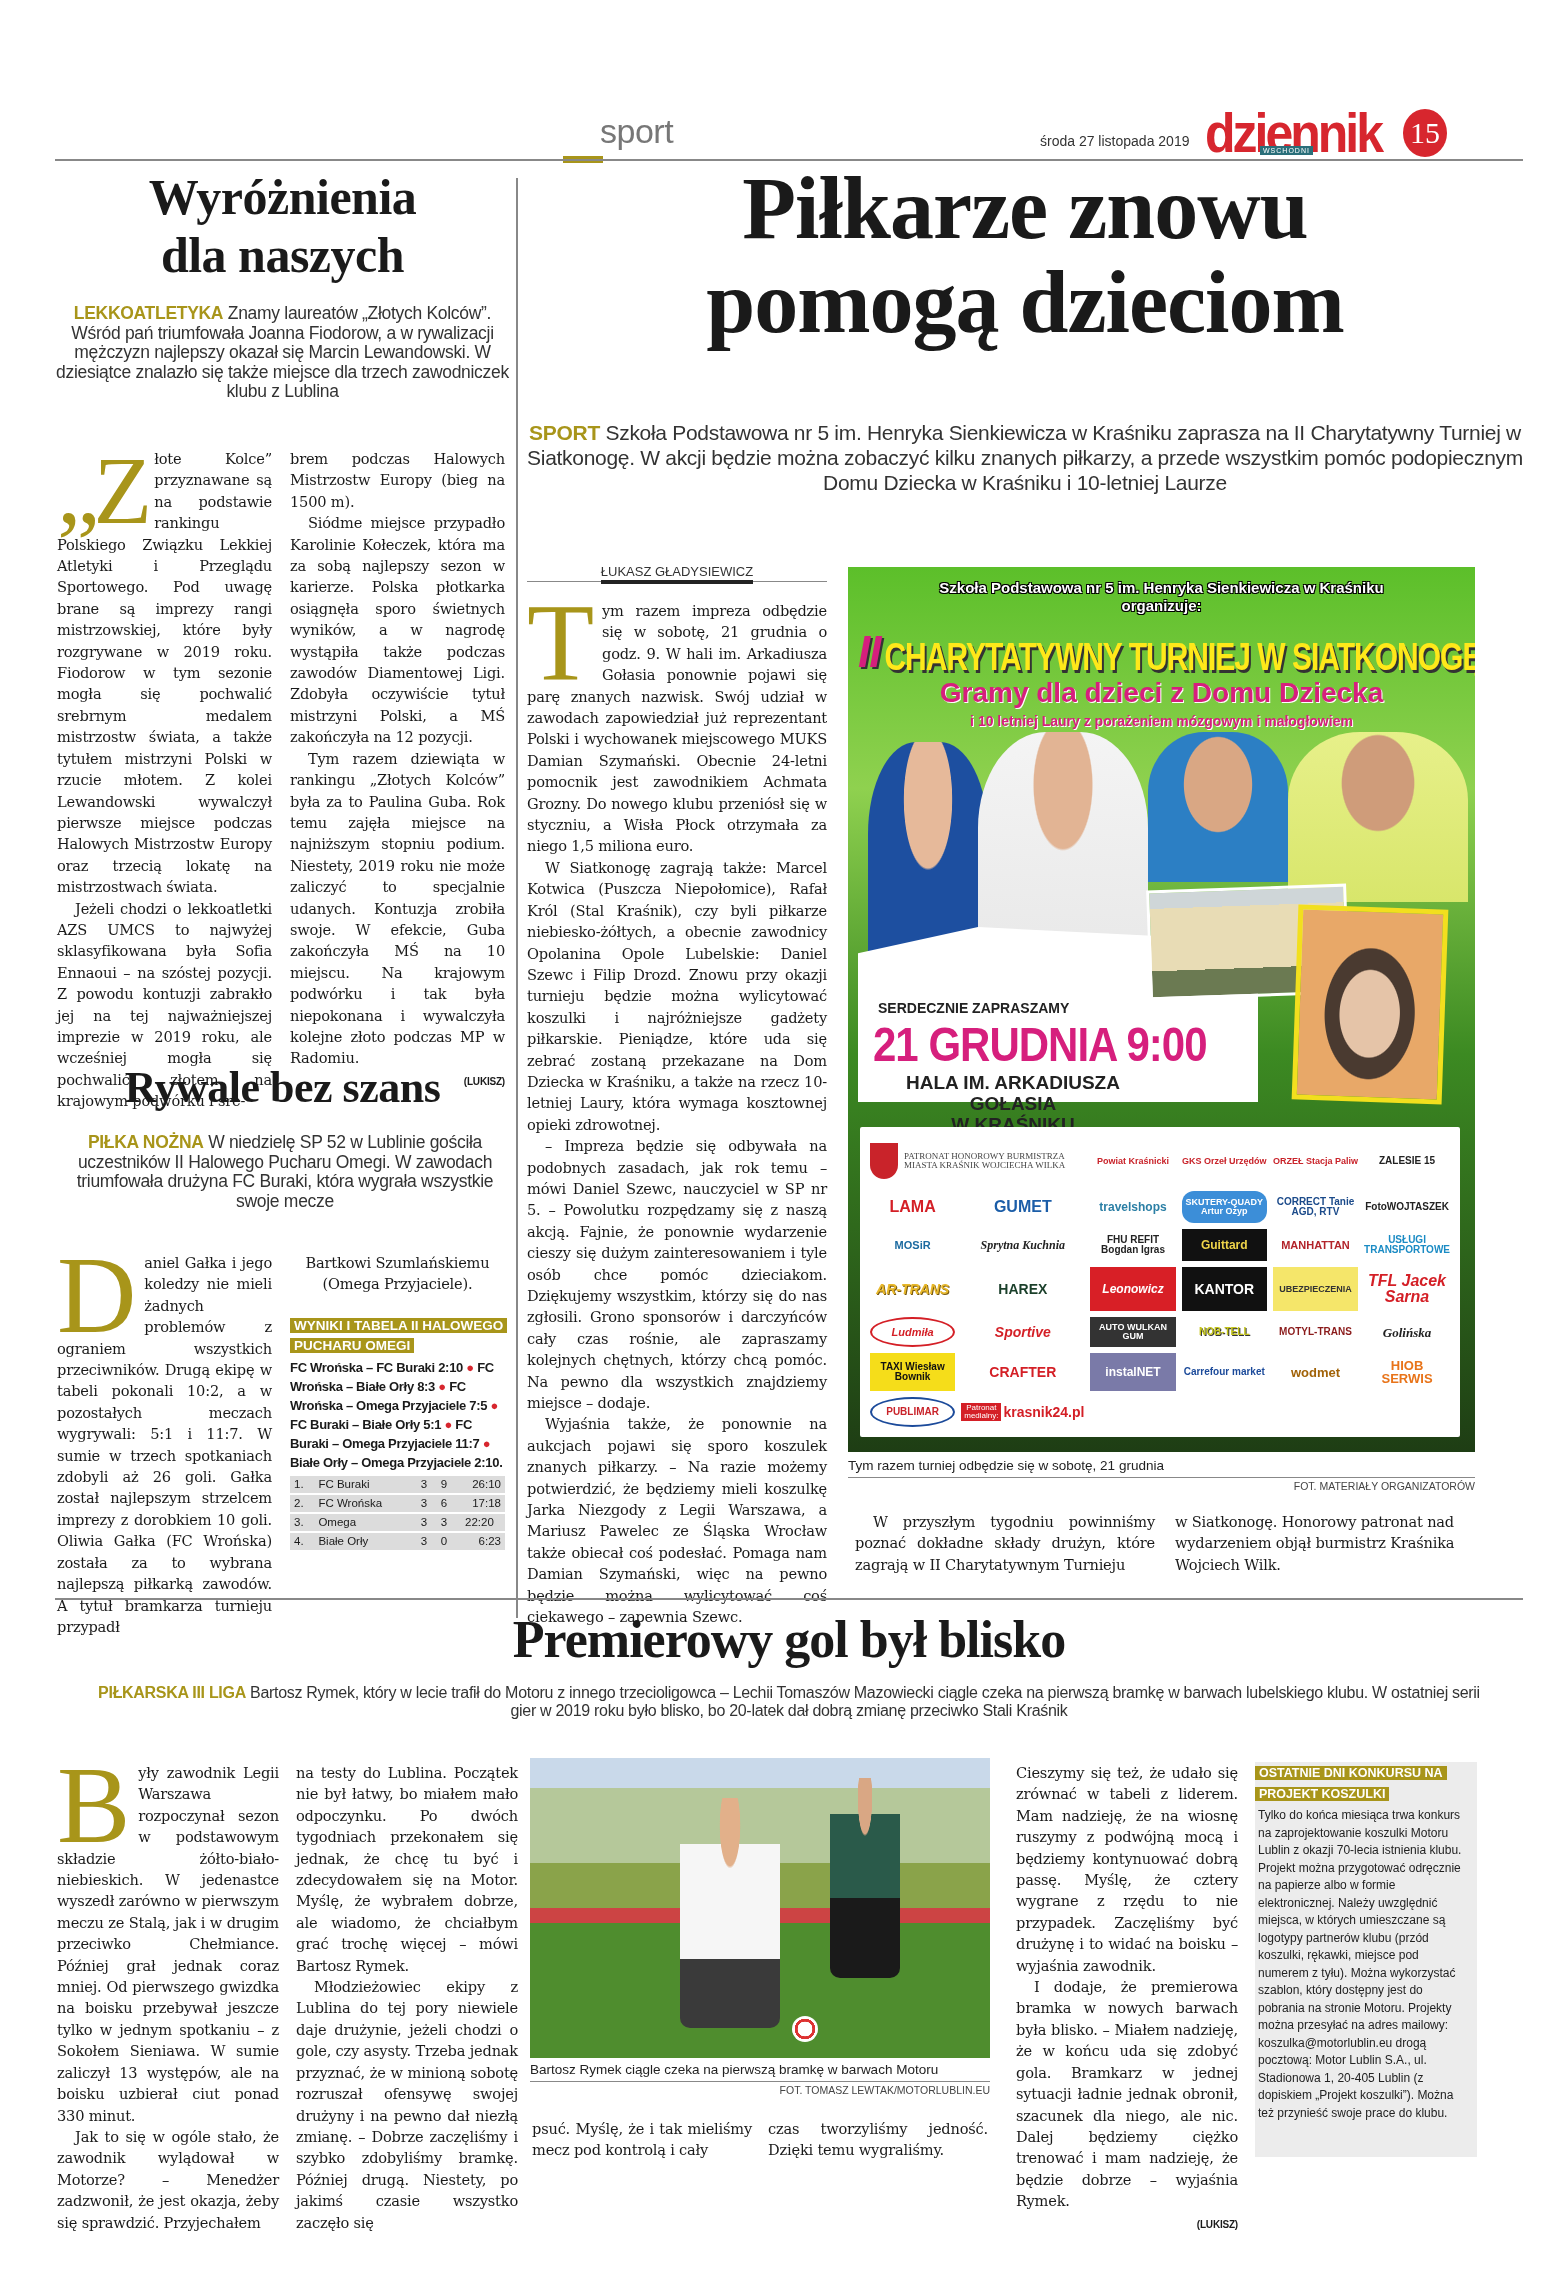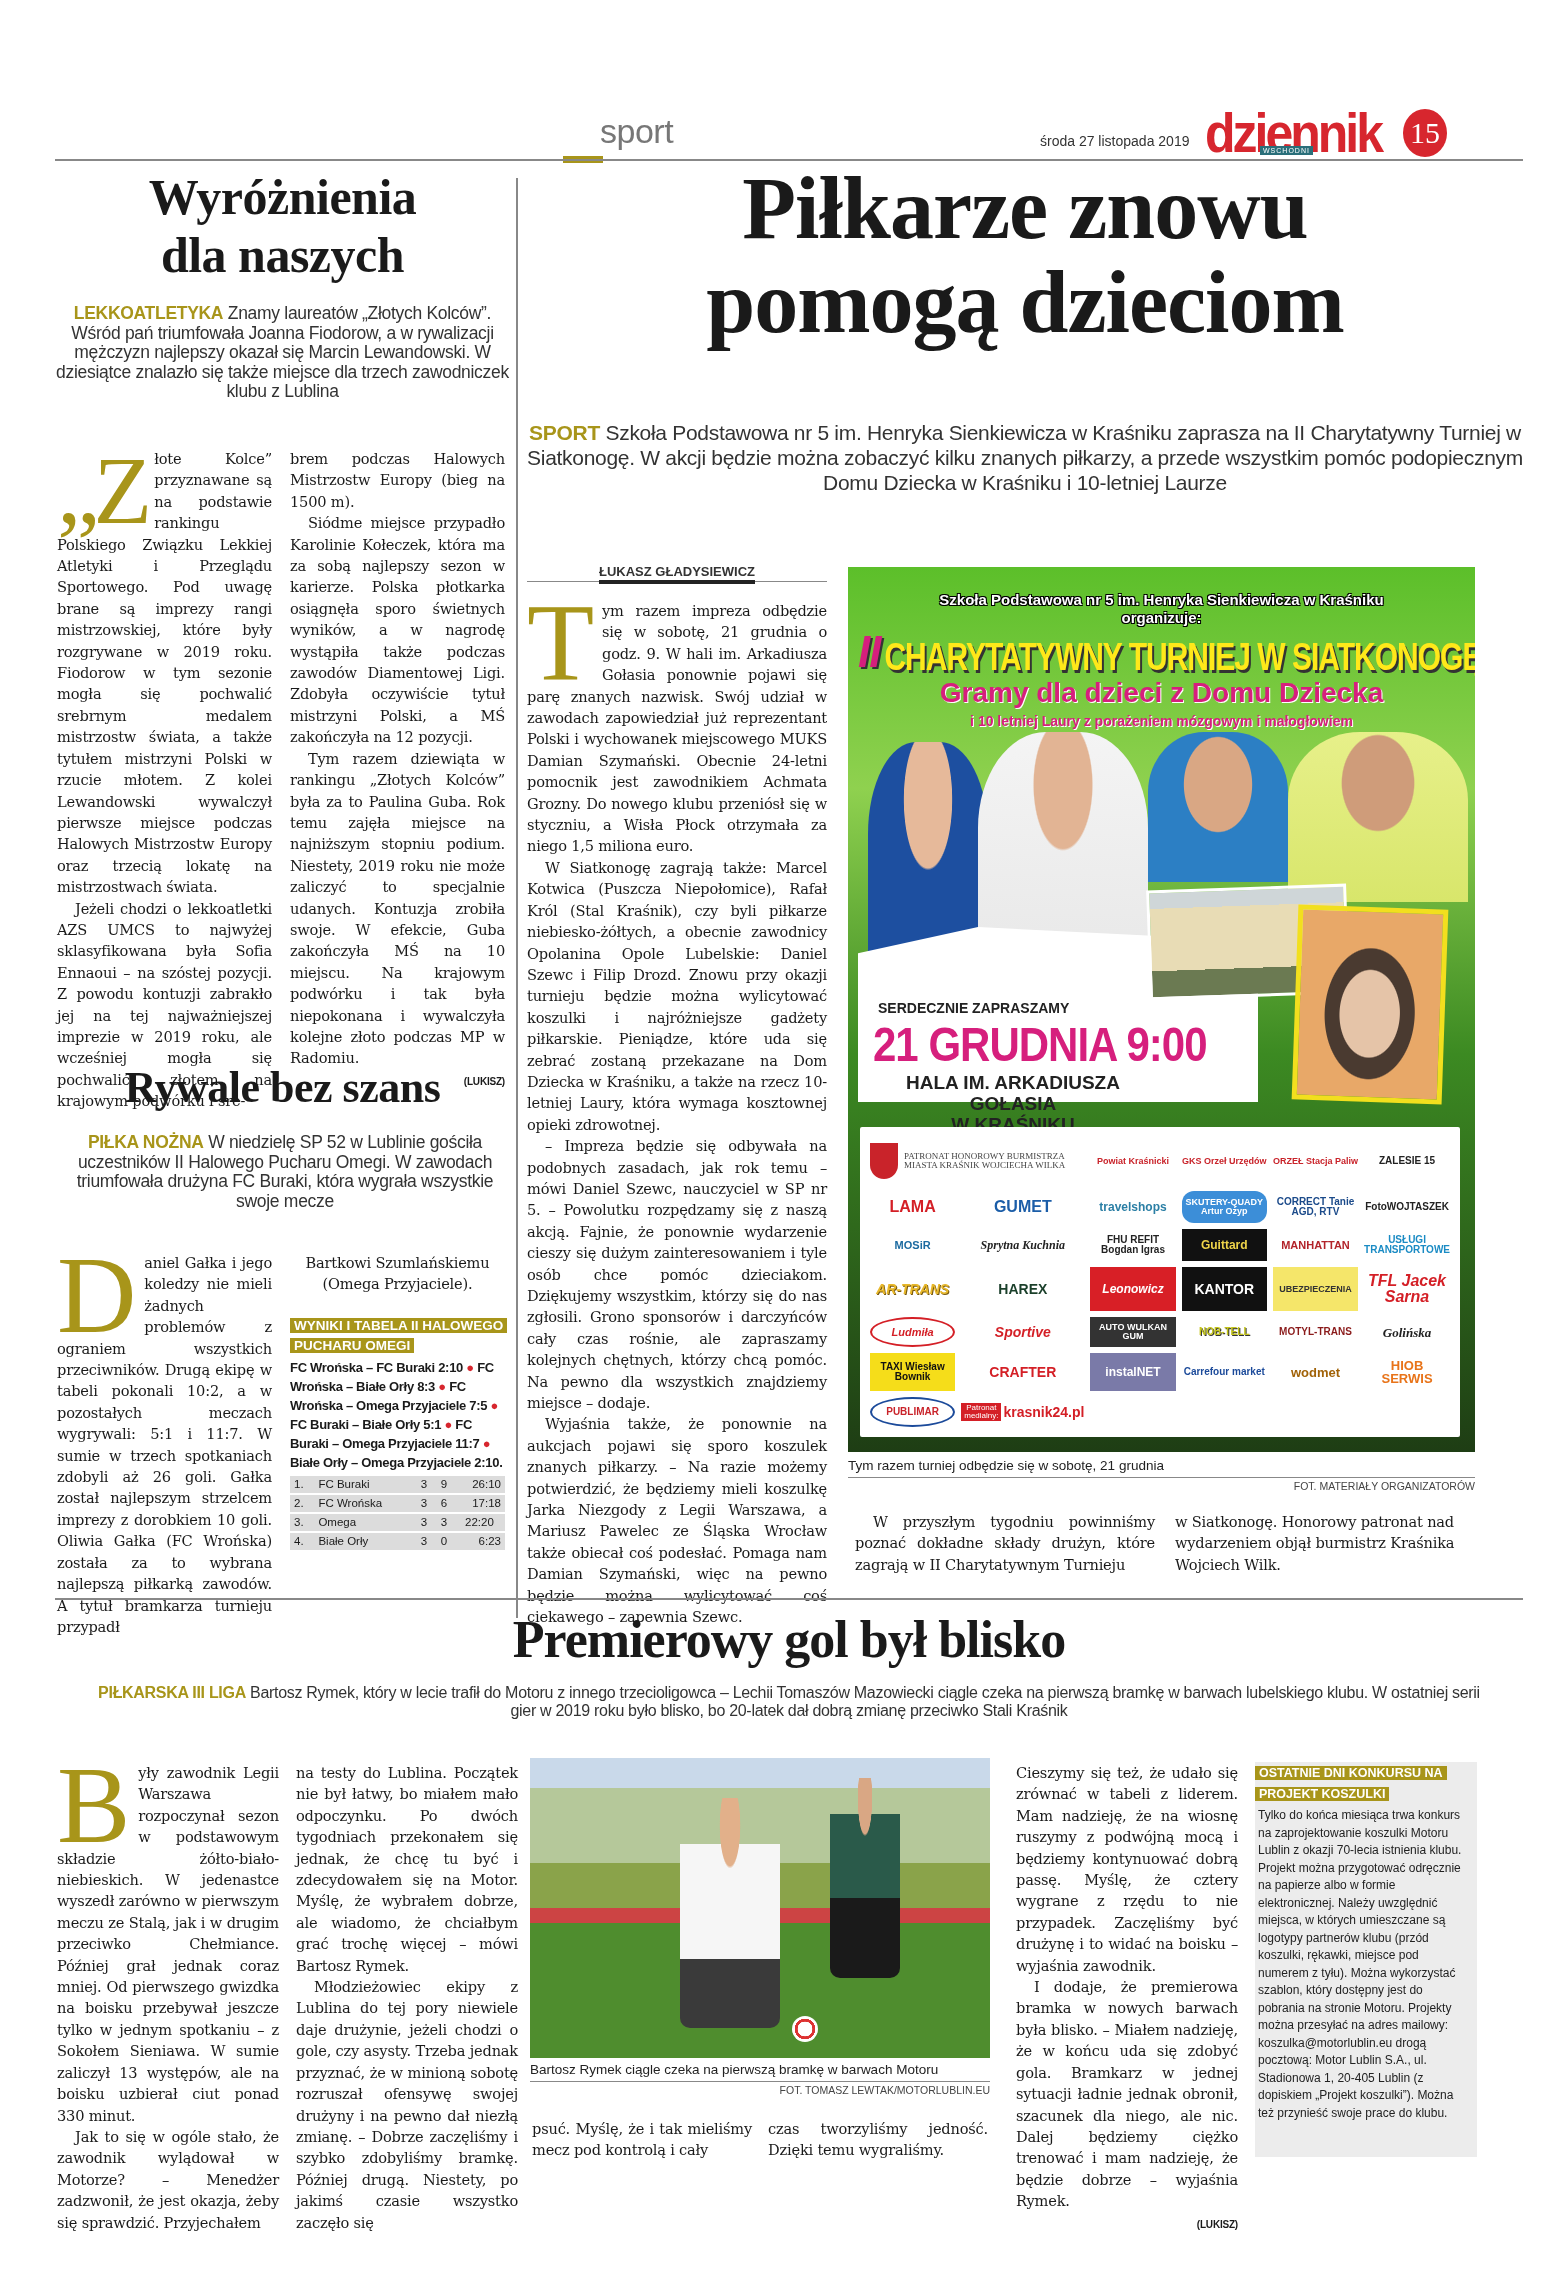--- a/index.html
+++ b/index.html
@@ -117,33 +117,33 @@
 </div>
 
 <div class="abs serif" style="left:525px;top:162px;width:1000px;text-align:center;font-size:88px;line-height:94px;font-weight:bold;letter-spacing:-1px">
   <div>Piłkarze znowu</div>
   <div>pomogą dzieciom</div>
 </div>
 <div class="abs lead" style="left:525px;top:420px;width:1000px;font-size:21px;line-height:25px">
   <b>SPORT</b>
   <span>Szkoła Podstawowa nr 5 im. Henryka Sienkiewicza w Kraśniku zaprasza na II Charytatywny Turniej w Siatkonogę. W akcji będzie można zobaczyć kilku znanych piłkarzy, a przede wszystkim pomóc podopiecznym Domu Dziecka w Kraśniku i 10-letniej Laurze</span>
 </div>
-<div class="abs sans" style="left:527px;top:564px;width:300px;text-align:center;font-size:13px;font-weight:bold;color:#333;border-bottom:1.5px solid #888;padding-bottom:2px">
+<div class="abs sans" style="left:527px;top:564px;width:300px;text-align:center;font-size:13px;font-weight:normal;color:#333;border-bottom:1.5px solid #888;padding-bottom:2px">
   <span style="border-bottom:4px solid #222;padding-bottom:1px">ŁUKASZ GŁADYSIEWICZ</span>
 </div>
 <div class="abs body" style="left:527px;top:600px;width:300px">
   <span class="drop">T</span>
   <p class="first">ym razem impreza odbędzie się w sobotę, 21 grudnia o godz. 9. W hali im. Arkadiusza Gołasia ponownie pojawi się parę znanych nazwisk. Swój udział w zawodach zapowiedział już reprezentant Polski i wychowanek miejscowego MUKS Damian Szymański. Obecnie 24-letni pomocnik jest zawodnikiem Achmata Grozny. Do nowego klubu przeniósł się w styczniu, a Wisła Płock otrzymała za niego 1,5 miliona euro.</p>
   <p>W Siatkonogę zagrają także: Marcel Kotwica (Puszcza Niepołomice), Rafał Król (Stal Kraśnik), czy byli piłkarze niebiesko-żółtych, a obecnie zawodnicy Opolanina Opole Lubelskie: Daniel Szewc i Filip Drozd. Znowu przy okazji turnieju będzie można wylicytować koszulki i najróżniejsze gadżety piłkarskie. Pieniądze, które uda się zebrać zostaną przekazane na Dom Dziecka w Kraśniku, a także na rzecz 10-letniej Laury, która wymaga kosztownej opieki zdrowotnej.</p>
   <p>– Impreza będzie się odbywała na podobnych zasadach, jak rok temu – mówi Daniel Szewc, nauczyciel w SP nr 5. – Powolutku rozpędzamy się z naszą akcją. Fajnie, że ponownie wydarzenie cieszy się dużym zainteresowaniem i tyle osób chce pomóc dzieciakom. Dziękujemy wszystkim, którzy się do nas zgłosili. Grono sponsorów i darczyńców cały czas rośnie, ale zapraszamy kolejnych chętnych, którzy chcą pomóc. Na pewno dla wszystkich znajdziemy miejsce – dodaje.</p>
   <p>Wyjaśnia także, że ponownie na aukcjach pojawi się sporo koszulek znanych piłkarzy. – Na razie możemy potwierdzić, że będziemy mieli koszulkę Jarka Niezgody z Legii Warszawa, a Mariusz Pawelec ze Śląska Wrocław także obiecał coś podesłać. Pomaga nam Damian Szymański, więc na pewno będzie można wylicytować coś ciekawego – zapewnia Szewc.</p>
 </div>
 
 <div class="abs poster" style="left:848px;top:567px;width:627px;height:885px;overflow:hidden">
-  <div class="sans" style="text-align:center;color:#fff;font-weight:bold;font-size:15px;line-height:18px;padding-top:24px;text-shadow:1px 1px 0 #000,-1px -1px 0 #000,1px -1px 0 #000,-1px 1px 0 #000">
+  <div class="sans" style="text-align:center;color:#fff;font-weight:bold;font-size:15px;line-height:18px;padding-top:12px;text-shadow:1px 1px 0 #000,-1px -1px 0 #000,1px -1px 0 #000,-1px 1px 0 #000">
     <div>Szkoła Podstawowa nr 5 im. Henryka Sienkiewicza w Kraśniku</div>
     <div>organizuje:</div>
   </div>
   <div class="sans" style="position:absolute;left:10px;top:60px;width:610px;font-weight:bold;font-size:30px;color:#ffe81a;letter-spacing:-1px;text-shadow:2px 2px 0 #333;white-space:nowrap">
     <span style="color:#d61f7d;font-size:44px;font-style:italic;margin-right:4px">II</span><span style="transform:scaleY(1.3);display:inline-block">CHARYTATYWNY TURNIEJ W SIATKONOGĘ</span>
   </div>
   <div class="sans" style="position:absolute;left:0;top:110px;width:627px;text-align:center;font-weight:bold;font-size:28px;color:#d61f7d;text-shadow:1px 1px 0 #fff">Gramy dla dzieci z Domu Dziecka</div>
   <div class="sans" style="position:absolute;left:0;top:146px;width:627px;text-align:center;font-weight:bold;font-size:14px;color:#d61f7d;text-shadow:1px 1px 0 #fff">i 10 letniej Laury z porażeniem mózgowym i małogłowiem</div>
 
   <div style="position:absolute;left:20px;top:175px;width:120px;height:230px;background:radial-gradient(ellipse at 50% 25%,#e6b99a 0 28%,transparent 29%),linear-gradient(#1d4fa0,#1d4fa0);background-size:100% 100%;border-radius:40% 40% 0 0"></div>

